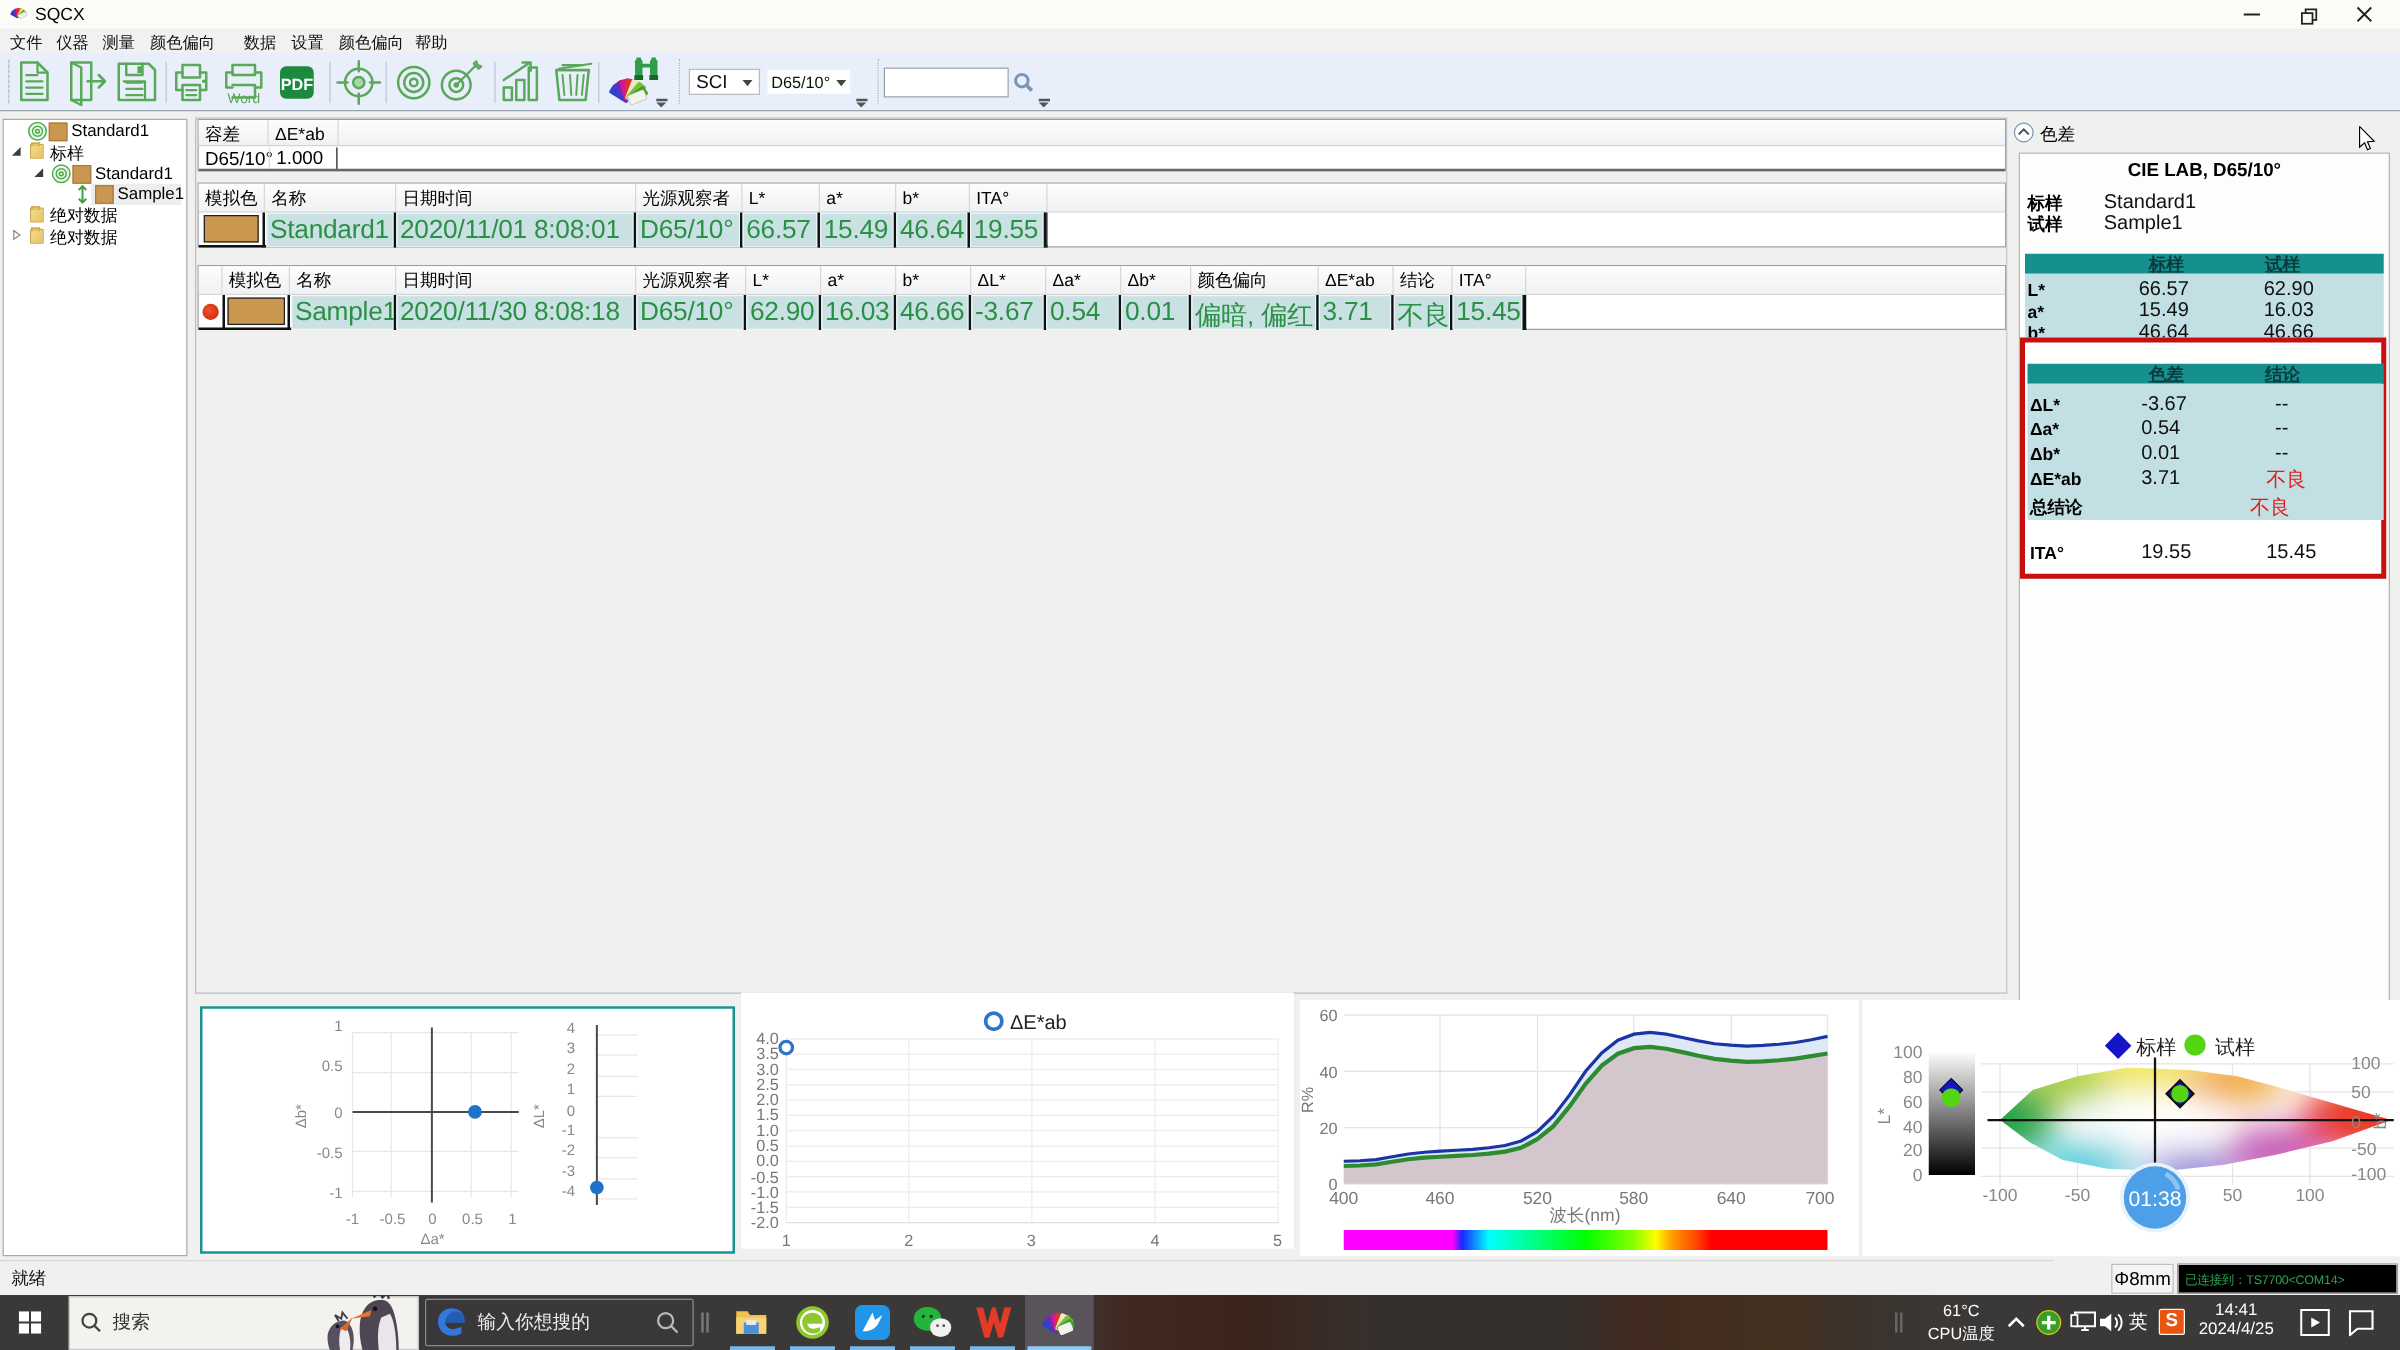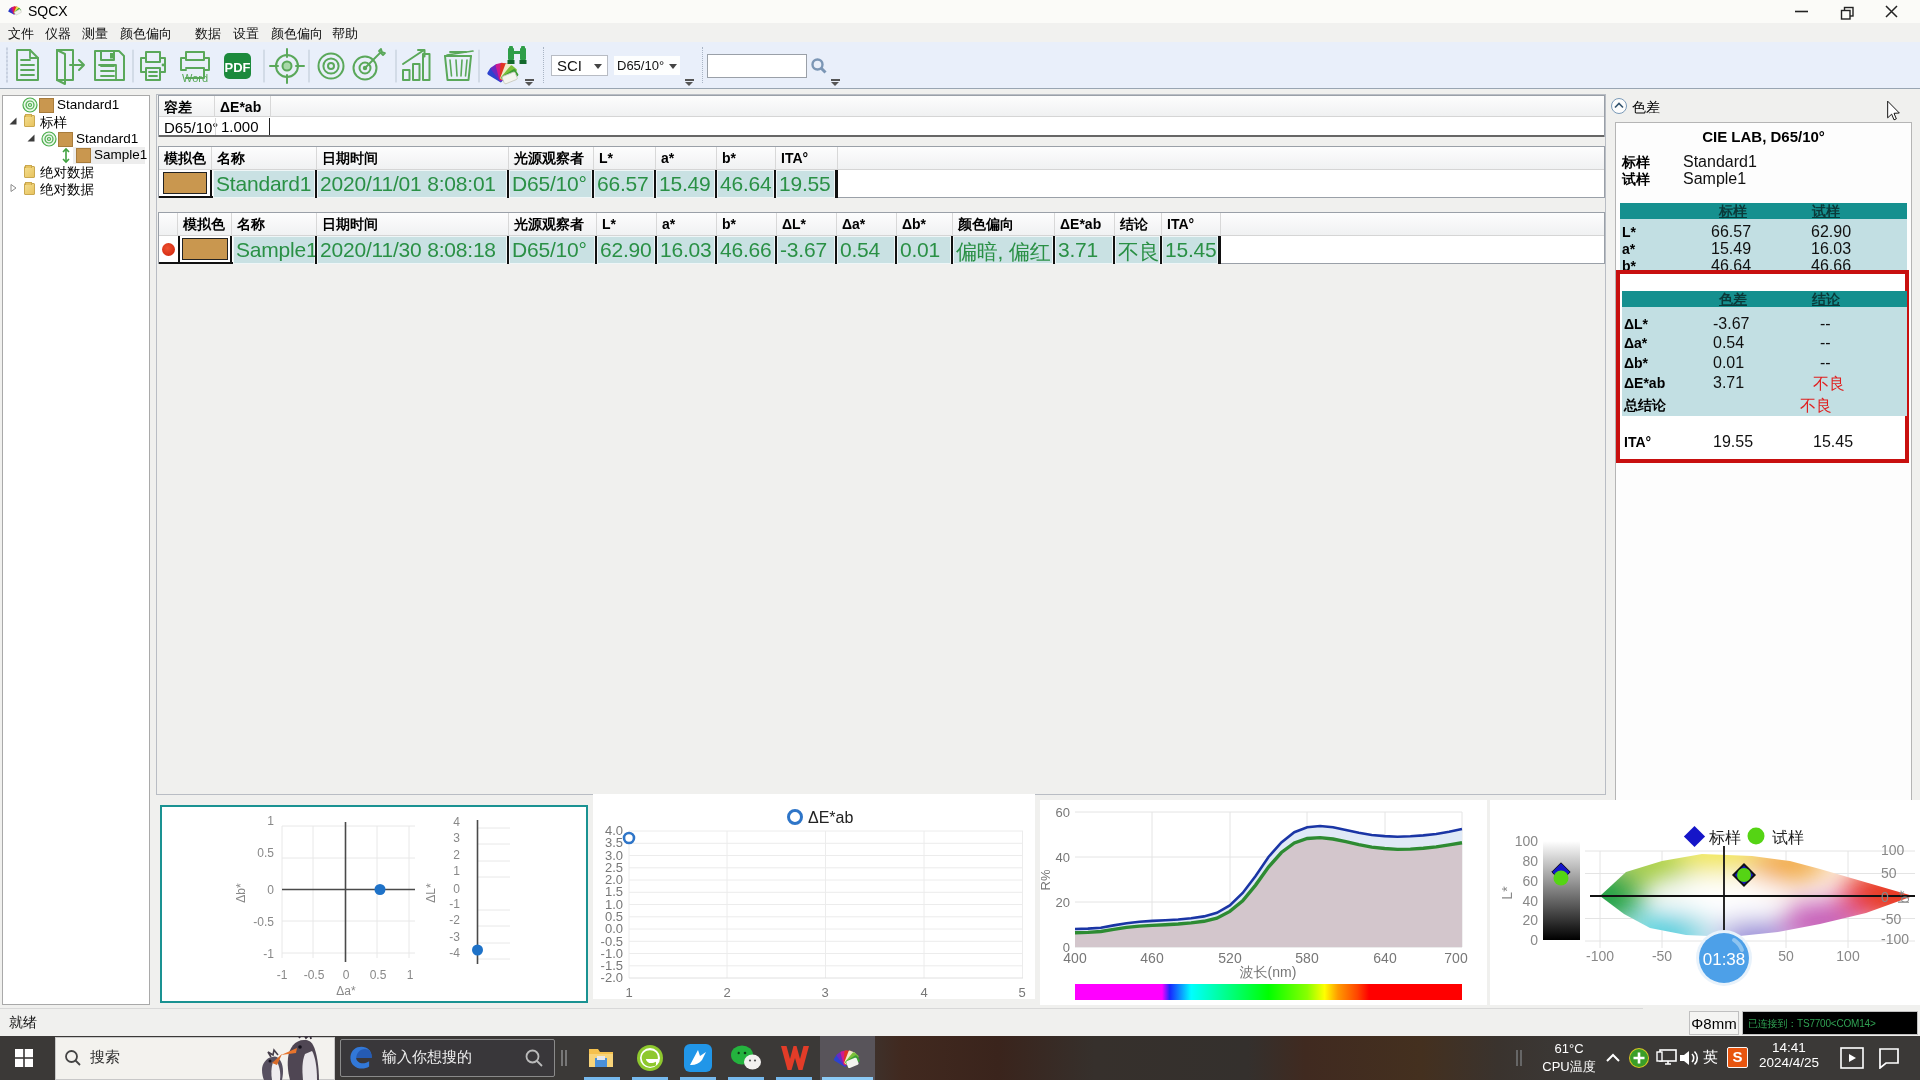--- a/index.html
+++ b/index.html
@@ -18,21 +18,21 @@
 .ovf:before{content:"";position:absolute;left:1px;top:0;width:9px;height:2px;background:#555;}
 .ovf:after{content:"";position:absolute;left:1px;top:3px;border-left:4.5px solid transparent;border-right:4.5px solid transparent;border-top:4px solid #555;}
 
 #tree{left:2px;top:95px;width:148px;height:910px;background:#fff;border:1px solid #a9a9a9;font-size:13.5px;color:#000;}
 .trow{position:absolute;left:0;white-space:nowrap;}
 .fold{position:absolute;width:11px;height:12px;background:linear-gradient(135deg,#f3dd8e,#e8c35f);border:1px solid #caa84f;border-radius:1px;}
 .fold:before{content:"";position:absolute;left:0;top:-2px;width:5px;height:2px;background:#e8c35f;border:1px solid #caa84f;border-bottom:none;}
 .swatch{position:absolute;background:#c9974f;border:1px solid #a87c3c;}
 
 .grid{position:absolute;background:#fff;border:1px solid #828790;}
-.ghead{position:absolute;left:0;right:0;top:0;background:linear-gradient(#fdfdfd,#f0f1f2);border-bottom:1px solid #d5d5d5;font-weight:bold;}
+.ghead{position:absolute;left:0;right:0;top:0;background:linear-gradient(#fdfdfd,#f0f1f2);border-bottom:1px solid #d5d5d5;}
 .hcell{position:absolute;font-size:14px;color:#000;border-right:1px solid #d8d8d8;padding:3px 0 0 5px;height:100%;}
 .tealcell{position:absolute;background:#c9e1e3;border-right:2px solid #111;color:#2a9045;white-space:nowrap;overflow:hidden;box-shadow:inset 0 0 0 1px rgba(255,255,255,0.7);}
 .num{font-size:21px;padding:2px 0 0 3px;letter-spacing:-0.2px;}
 
 #rpanel{left:1615px;top:122px;width:297px;height:679px;background:#fdfdfd;border:1px solid #b5b5b5;}
 .rp-lbl{position:absolute;font-weight:bold;font-size:14px;color:#000;}
 .rp-val{position:absolute;font-size:16px;color:#111;}
 .tealbar{position:absolute;left:4px;width:287px;height:16px;background:#15908f;color:#0b3a3a;font-size:14px;font-weight:bold;}
 .bluerow{position:absolute;left:4px;width:287px;background:#c2dfe3;}
 

